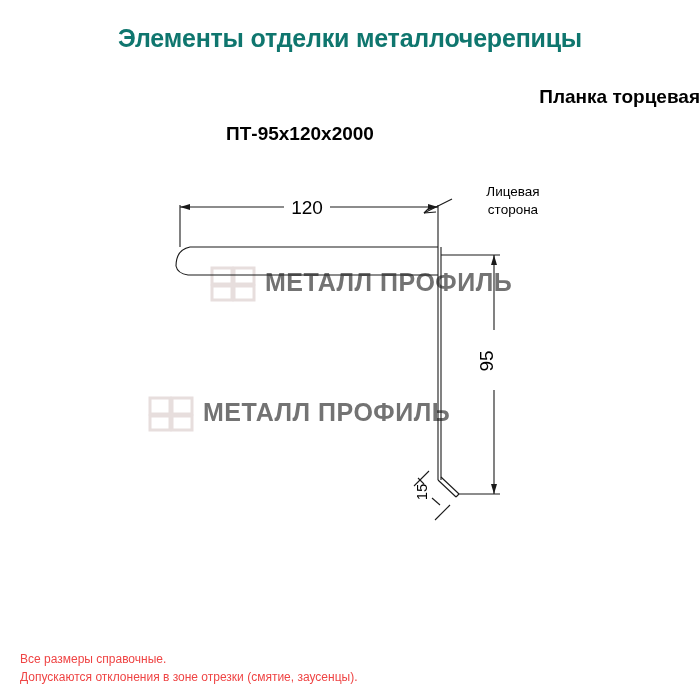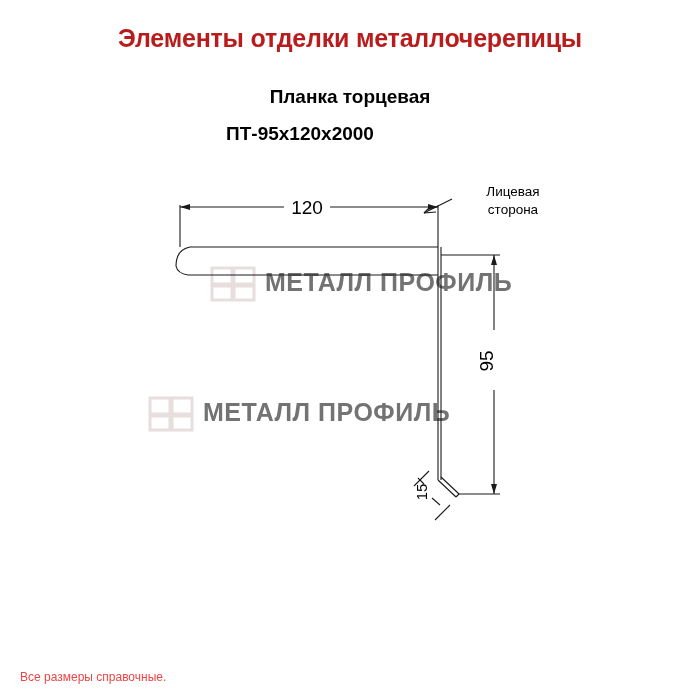--- a/index.html
+++ b/index.html
@@ -22,28 +22,28 @@
   }
   .title-main {
     position: absolute;
     top: 24px;
     left: 0;
     width: 700px;
     text-align: center;
     font-size: 25px;
     font-weight: bold;
     letter-spacing: -0.2px;
-    color: #b91c1c;
+    color: #0f766e;
   }
   .title-sub {
     position: absolute;
     top: 86px;
     left: 0;
     width: 700px;
-    text-align: center;
+    text-align: right;
     font-size: 19px;
     font-weight: bold;
     color: #000000;
   }
   .title-code {
     position: absolute;
     top: 123px;
     left: 0;
     width: 600px;
     text-align: center;
@@ -180,15 +180,16 @@
 
     <text x="307" y="214" text-anchor="middle" font-size="19">120</text>
     <text x="493" y="361" text-anchor="middle" font-size="19" transform="rotate(-90 493 361)">95</text>
     <text x="427" y="492" text-anchor="middle" font-size="15" transform="rotate(-90 427 492)">15</text>
     <text x="513" y="196" text-anchor="middle" font-size="13.5">Лицевая</text>
     <text x="513" y="214" text-anchor="middle" font-size="13.5">сторона</text>
   </svg>
 
   <div class="footer">
     <div>Все размеры справочные.</div>
+    <div>Допускаются отклонения в зоне отрезки (смятие, заусенцы).</div>
   </div>
 
 </div>
 
 </body></html>

